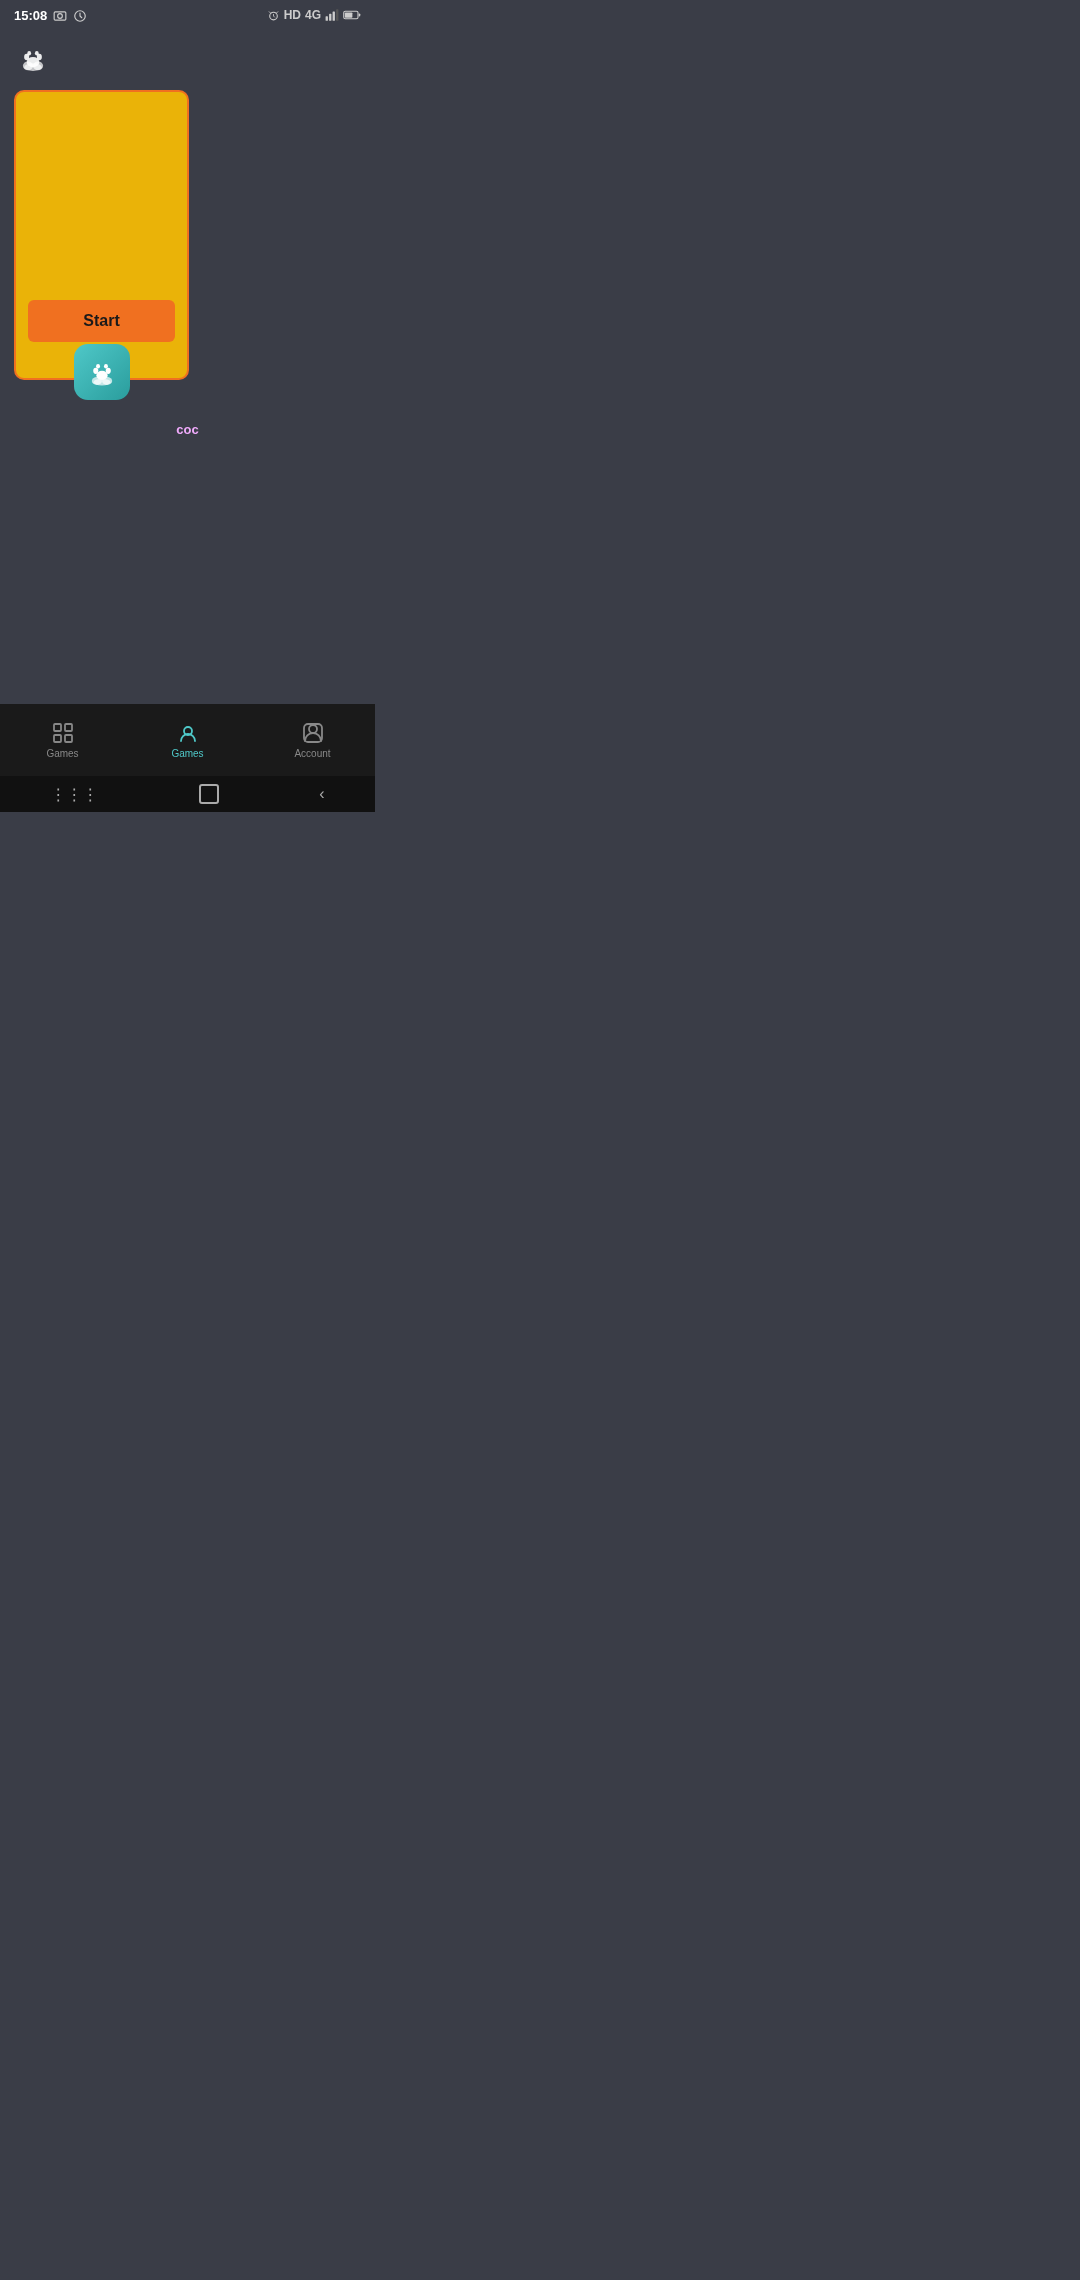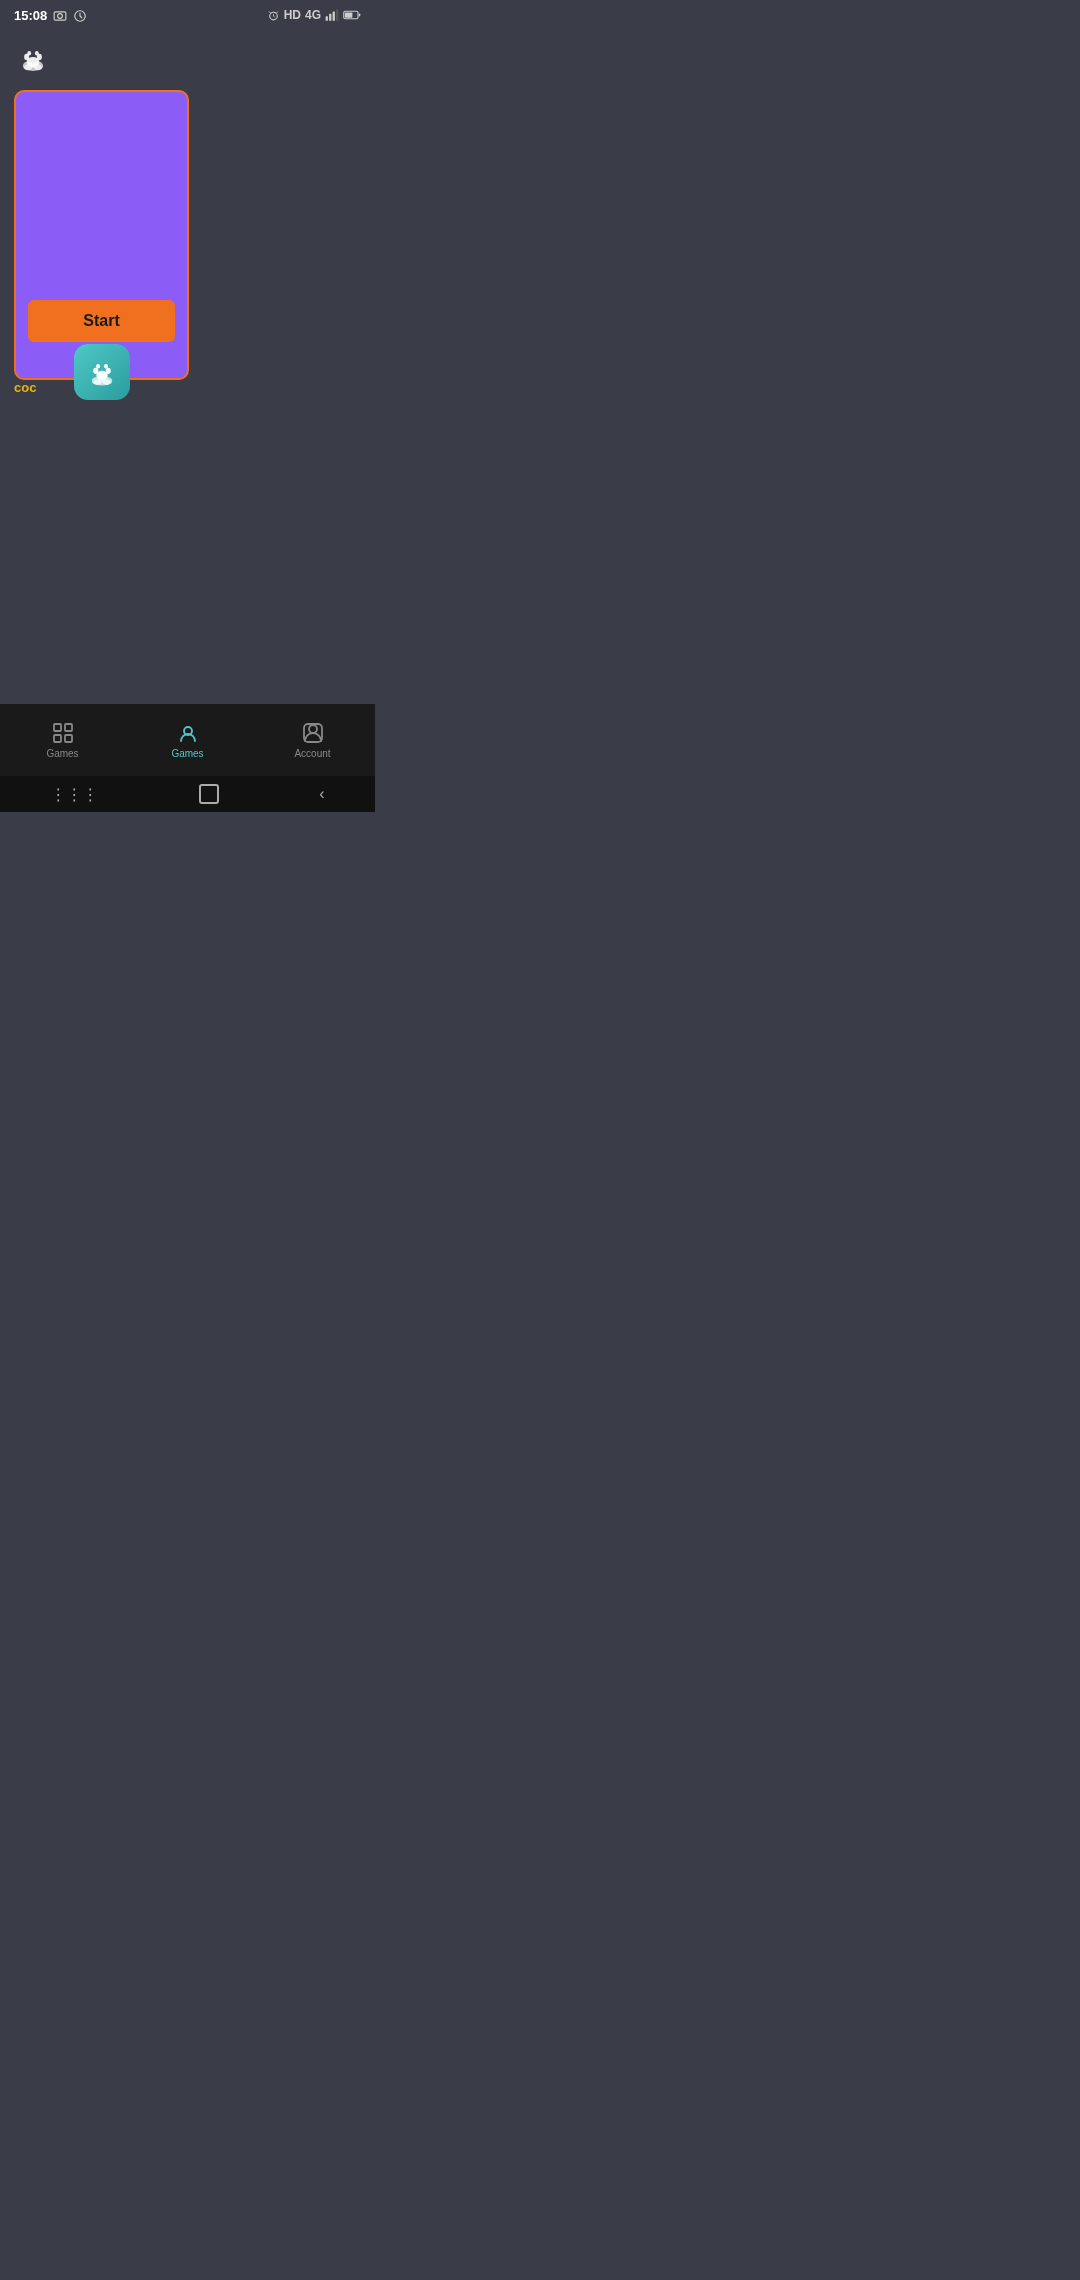--- a/index.html
+++ b/index.html
@@ -58,21 +58,21 @@
     
     .main-content {
       flex: 1;
       padding: 0 14px 10px 14px;
       overflow: hidden;
     }
 
     
     .game-card {
       width: 175px;
-      background-color: #8b5cf6;
+      background-color: #eab308;
       border: 2.5px solid #f07020;
       border-radius: 10px;
       padding: 16px 12px 16px 12px;
       display: flex;
       flex-direction: column;
       align-items: center;
       justify-content: space-between;
       height: 290px;
       position: relative;
     }
@@ -109,24 +109,25 @@
       left: 50%;
       transform: translateX(-50%);
     }
 
     .game-icon-wrapper svg {
       width: 34px;
       height: 34px;
     }
 
     .game-label {
-      color: #eab308;
+      color: #f0abfc;
       font-size: 13px;
       font-weight: bold;
-      text-align: left;
+      margin-top: 42px;
+      text-align: center;
     }
 
     
     .bottom-nav {
       background-color: #1a1a1a;
       height: 72px;
       display: flex;
       align-items: center;
       justify-content: space-around;
       flex-shrink: 0;

